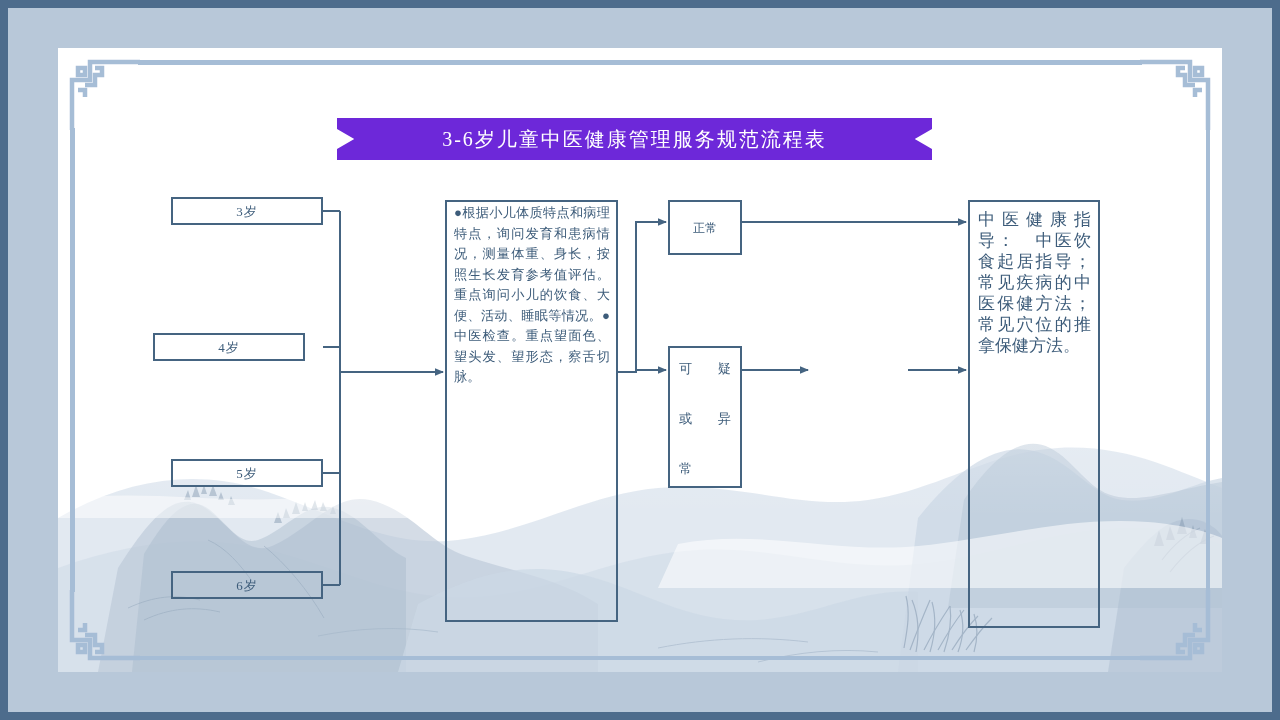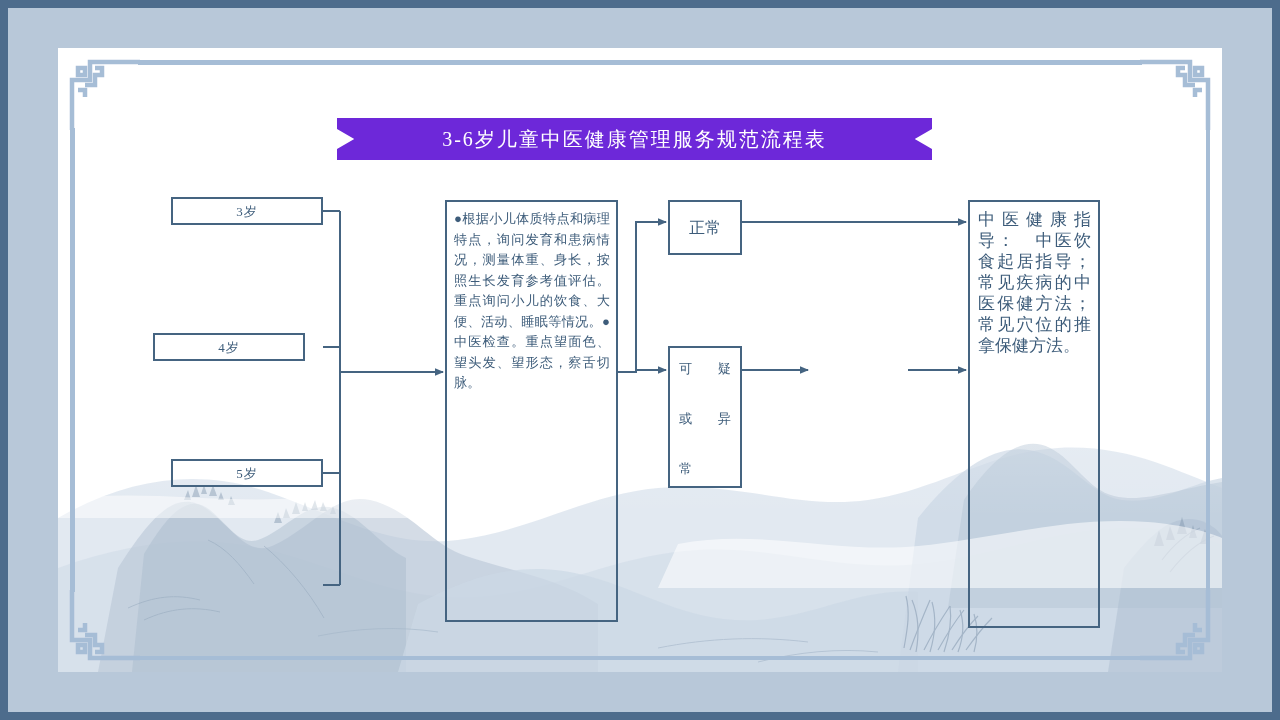--- a/index.html
+++ b/index.html
@@ -38,30 +38,30 @@
   .banner span{
     color:#ffffff;font-size:20px;letter-spacing:2px;
     font-family:"Liberation Serif","DejaVu Serif",serif;
     white-space:nowrap;
   }
 
   
   .box{position:absolute;border:2px solid #456481;box-sizing:border-box;}
   .box.clear{background:transparent;}
   .boxtxt{
-    color:#3d5c7a;font-size:16px;line-height:1.0;
+    color:#3d5c7a;font-size:12px;line-height:1.0;
     font-family:"Liberation Serif","DejaVu Serif",serif;
   }
   .age{display:flex;align-items:center;justify-content:center;}
   .age .boxtxt{font-size:13px;letter-spacing:1px;}
 
   .ctr{display:flex;align-items:center;justify-content:center;text-align:center;}
 
   .para{
-    padding:7px 6px 0 7px;
+    padding:1px 6px 0 7px;
     font-size:13.2px;line-height:20.5px;color:#3d5c7a;
     text-align:justify;text-justify:inter-ideograph;
     font-family:Liberation Sans, sans-serif;
   }
   .para2{
     padding:8px 7px 0 8px;
     font-size:17px;line-height:21px;color:#3d5c7a;
     text-align:justify;text-justify:inter-ideograph;
     font-family:Liberation Mono, monospace;
   }
@@ -262,20 +262,23 @@
 
     <div class="box clear age" style="left:113px;top:149px;width:152px;height:28px;">
       <span class="boxtxt">3岁</span>
     </div>
     <div class="box clear age" style="left:95px;top:285px;width:152px;height:28px;">
       <span class="boxtxt">4岁</span>
     </div>
     <div class="box clear age" style="left:113px;top:411px;width:152px;height:28px;">
       <span class="boxtxt">5岁</span>
     </div>
+    <div class="box clear age" style="left:113px;top:523px;width:152px;height:28px;">
+      <span class="boxtxt">6岁</span>
+    </div>
 
     <div class="box clear" style="left:387px;top:152px;width:173px;height:422px;">
       <div class="para">●根据小儿体质特点和病理特点，询问发育和患病情况，测量体重、身长，按照生长发育参考值评估。重点询问小儿的饮食、大便、活动、睡眠等情况。●中医检查。重点望面色、望头发、望形态，察舌切脉。</div>
     </div>
 
     <div class="box clear ctr" style="left:610px;top:152px;width:74px;height:55px;">
       <span class="boxtxt">正常</span>
     </div>
 
     <div class="box clear" style="left:610px;top:298px;width:74px;height:142px;">

